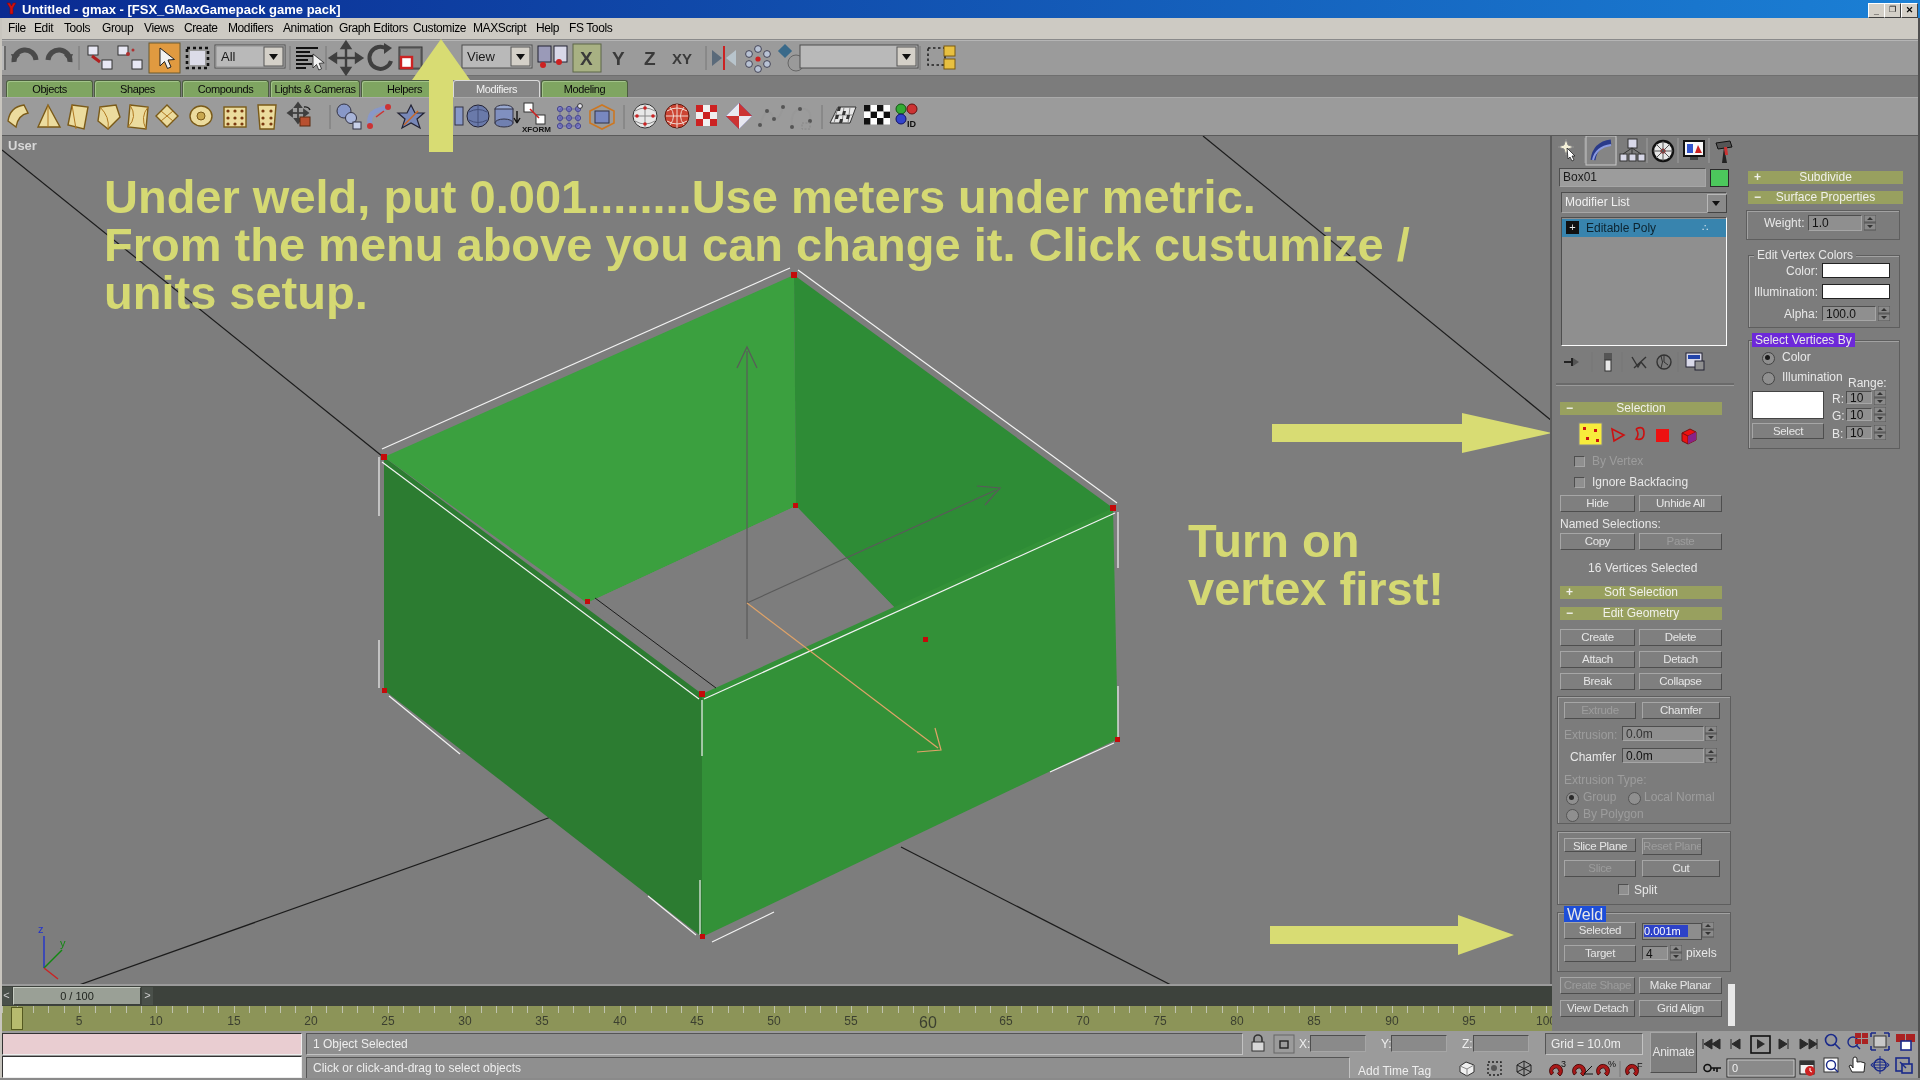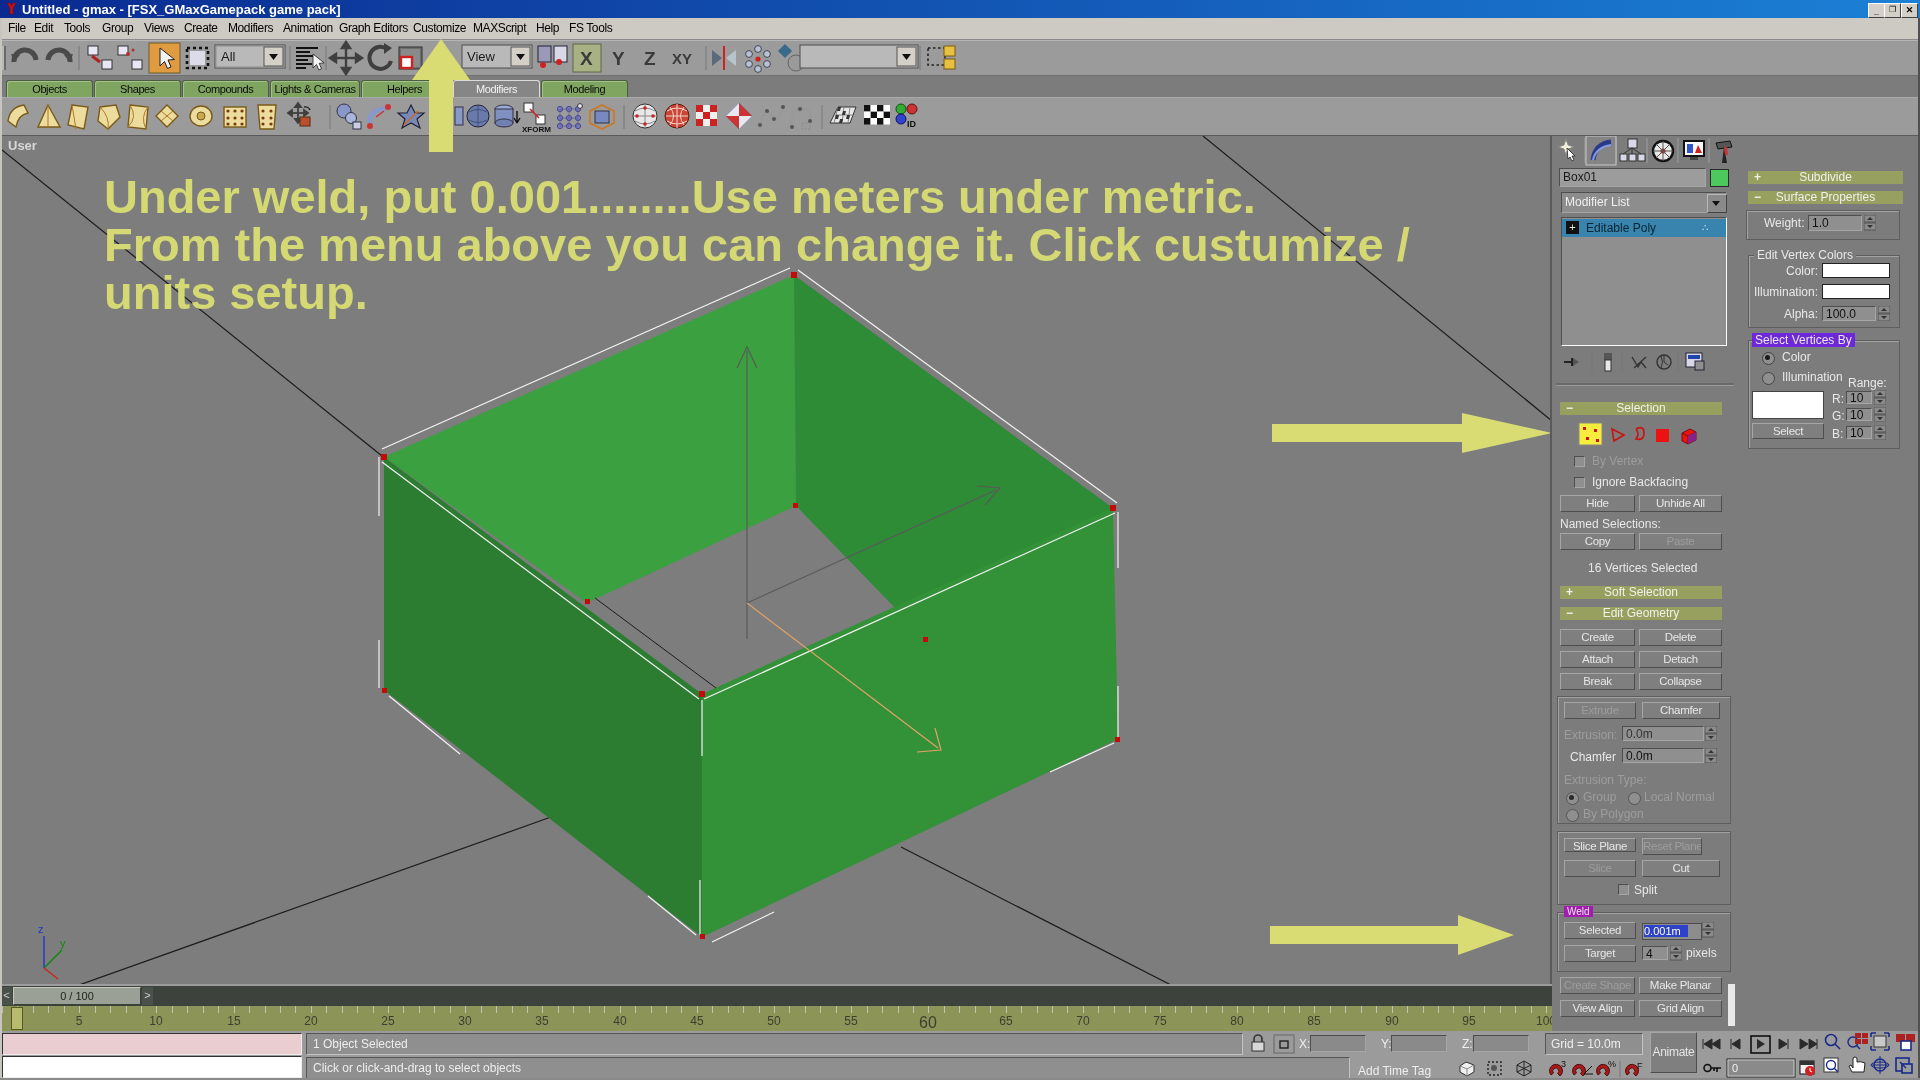--- a/index.html
+++ b/index.html
@@ -470,20 +470,21 @@
       <line x1="42" y1="832" x2="56" y2="843" stroke="#cc2222"></line>
     </g>
     <text x="36" y="797" fill="#2233cc" font-size="11">z</text>
     <text x="58" y="811" fill="#118811" font-size="11">y</text>
     <text x="50" y="855" fill="#cc2222" font-size="11">x</text>
   </svg>
 
   <div class="abs" style="left:6px;top:2px;color:#d8d8d8;font-size:13px;font-weight:bold;">User</div>
 
   <div class="abs" style="left:102px;top:37px;color:#d5d973;font-size:47px;font-weight:bold;line-height:48px;white-space:nowrap;">Under weld, put 0.001........Use meters under metric.<br>From the menu above you can change it. Click custumize /<br>units setup.</div>
+  <div class="abs" style="left:1186px;top:381px;color:#d5d973;font-size:47px;font-weight:bold;line-height:48px;">Turn on<br>vertex first!</div>
   <svg width="1550" height="848" style="position:absolute;left:0;top:0;pointer-events:none;">
     <polygon points="427,0 451,0 451,16 427,16" fill="#d8dc73"></polygon>
     <polygon points="1270,288 1460,288 1460,277 1550,297 1460,317 1460,306 1270,306" fill="#d8dc73"></polygon>
     <polygon points="1268,790 1456,790 1456,779 1512,799 1456,819 1456,808 1268,808" fill="#d8dc73"></polygon>
   </svg>
 </div>
 
 <svg class="abs" width="60" height="113" style="left:412px;top:39px;">
   <polygon points="29,0 58,41 41,41 41,113 17,113 17,41 0,41" fill="#d8dc73"></polygon>
 </svg>
@@ -650,42 +651,42 @@
 
   <div class="abs" style="left:5px;top:695px;width:172px;height:72px;border:1px solid #5e5e5e;box-shadow:1px 1px 0 #a2a2a2 inset;"></div>
   <div class="btn" style="left:12px;top:702px;width:72px;height:14px;">Slice Plane</div>
   <div class="btn dis" style="left:90px;top:702px;width:60px;height:17px;">Reset Plane</div>
   <div class="btn dis" style="left:12px;top:724px;width:72px;height:17px;">Slice</div>
   <div class="btn" style="left:90px;top:724px;width:78px;height:17px;">Cut</div>
   <div class="chk" style="left:66px;top:748px;"></div>
       <div class="lbl" style="left:82px;top:747px;">Split</div>
 
   <div class="abs" style="left:5px;top:776px;width:172px;height:58px;border:1px solid #5e5e5e;box-shadow:1px 1px 0 #a2a2a2 inset;"></div>
-  <div class="abs" style="left:12px;top:770px;background:#a21caf;color:#e8e8e8;font-size:10px;padding:0 3px;">Weld</div>
+  <div class="abs" style="left:12px;top:770px;background:#1d4ed8;color:#e8e8e8;font-size:16px;padding:0 3px;">Weld</div>
   <div class="btn" style="left:12px;top:786px;width:72px;height:17px;">Selected</div>
   <div class="abs" style="left:90px;top:787px;width:58px;height:15px;background:#8d8d8d;border:1px solid #4e4e4e;">
      <div style="position:absolute;left:1px;top:1px;width:44px;height:12px;background:#2d42c8;color:#fff;font-size:11px;line-height:12px;">0.001m</div>
   </div>
   <div class="abs" style="left:150px;top:786px;width:12px;height:16px;"><svg width="12" height="16">
           <rect x="0" y="0" width="12" height="7" fill="#8a8a8a" stroke="#555"></rect>
           <rect x="0" y="8" width="12" height="7" fill="#8a8a8a" stroke="#555"></rect>
           <path d="M6 2 l3 3 l-6 0 z M6 13 l3 -3 l-6 0 z" fill="#333"></path>
         </svg></div>
   <div class="btn" style="left:12px;top:809px;width:72px;height:17px;">Target</div>
   <div class="fld" style="left:90px;top:810px;width:26px;height:14px;color:#111;">4</div>
   <div class="abs" style="left:118px;top:809px;width:12px;height:16px;"><svg width="12" height="16">
           <rect x="0" y="0" width="12" height="7" fill="#8a8a8a" stroke="#555"></rect>
           <rect x="0" y="8" width="12" height="7" fill="#8a8a8a" stroke="#555"></rect>
           <path d="M6 2 l3 3 l-6 0 z M6 13 l3 -3 l-6 0 z" fill="#333"></path>
         </svg></div>
   <div class="lbl" style="left:134px;top:810px;">pixels</div>
 
   <div class="btn dis" style="left:8px;top:841px;width:75px;height:17px;">Create Shape</div>
   <div class="btn" style="left:87px;top:841px;width:83px;height:17px;">Make Planar</div>
-  <div class="btn" style="left:8px;top:864px;width:75px;height:17px;">View Align</div>
+  <div class="btn" style="left:8px;top:864px;width:75px;height:17px;">View Detach</div>
   <div class="btn" style="left:87px;top:864px;width:83px;height:17px;">Grid Align</div>
 
   <div class="abs" style="left:176px;top:848px;width:7px;height:42px;background:#e8e8e8;"></div>
 </div>
 <div class="abs" style="left:1550px;top:136px;width:2px;height:944px;background:#5a5a5a;"></div>
 
 <div class="abs" id="panel2" style="left:1742px;top:136px;width:178px;height:944px;background:#7c7c7c;">
   <div class="hdr" style="left:6px;top:35px;width:155px;"><b>+</b>Subdivide</div>
   <div class="hdr" style="left:6px;top:55px;width:155px;"><b>−</b>Surface Properties</div>
 

